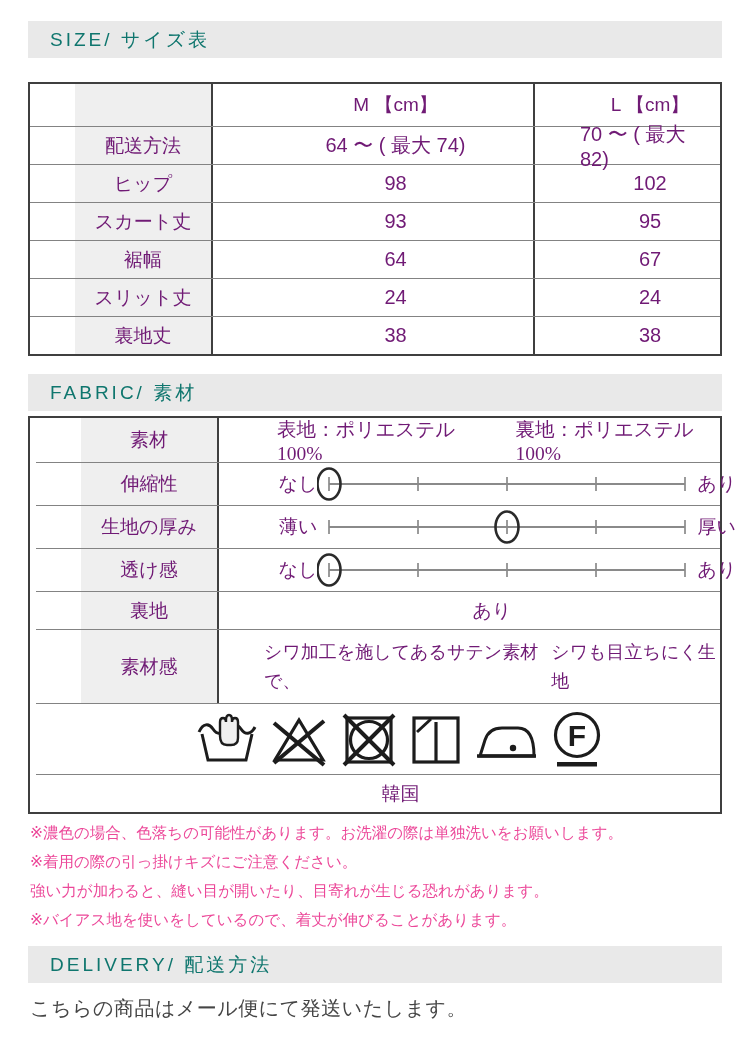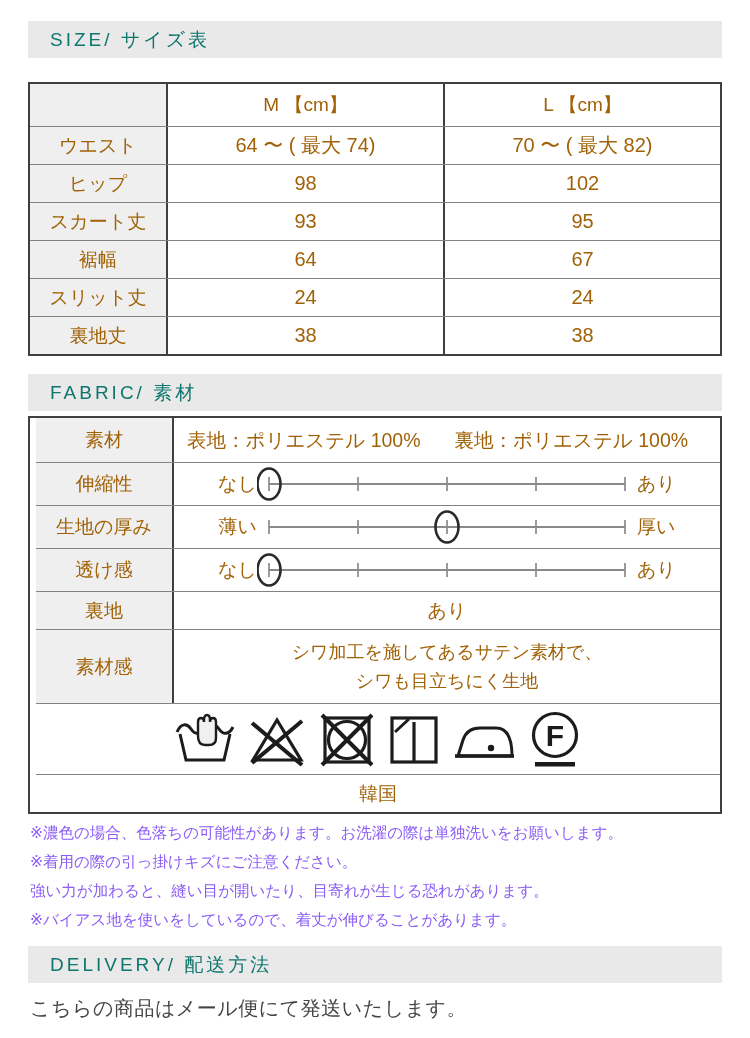--- a/index.html
+++ b/index.html
@@ -12,65 +12,65 @@
     display:flex; align-items:center; padding-left:22px; font-size:19px;
     letter-spacing:3px; color:#0f766e; }
   #bar-size { top:21px; }
   #bar-fabric { top:374px; }
   #bar-delivery { top:946px; }
 
   
   .tbl { position:absolute; left:28px; width:694px; border:2px solid #3f3f3f; background:#fff; }
   .row { display:flex; border-top:1px solid #838383; }
   .row:first-child { border-top:none; }
-  .cell { display:flex; align-items:center; justify-content:center; font-size:19px; color:#a16207; }
+  .cell { display:flex; align-items:center; justify-content:center; font-size:19px; color:#701a75;margin-left:45px; }
   .lab { width:138px; flex:0 0 138px; background:#efefef; border-right:2px solid #3f3f3f; }
 
   
   #size-table { top:82px; }
   #size-table .row { height:38px; }
   #size-table .row.head { height:42px; }
   #size-table .m { width:277px; flex:0 0 277px; border-right:2px solid #3f3f3f; font-size:20px; }
   #size-table .l { flex:1; font-size:20px; }
   #size-table .head .cell { font-size:19px; }
 
   
   #fabric-table { top:416px;padding-left:6px; }
   .fr1 { height:44px; } .frs { height:43px; } .fr-sm { height:38px; }
   .fr-tex { height:74px; } .fr-care { height:71px; }
   .fcontent { flex:1; display:flex; align-items:center; justify-content:center; font-size:19px; }
-  .material-content { justify-content:flex-start; padding-left:13px; gap:34px; font-size:19.5px; }
+  .material-content { justify-content:flex-start; padding-left:13px; gap:34px; font-size:19.5px;font-family:Liberation Serif, serif; }
   .slider-cell { padding:0 34px; }
   .slider-cell .endlab { flex:0 0 auto; font-size:19px; }
   .slider-svg { flex:0 0 380px; height:44px; }
-  .texture-content { flex-direction:column; justify-content:center; line-height:1.6; font-size:18px; }
+  .texture-content { flex-direction:row; justify-content:flex-start; line-height:1.6; font-size:18px; }
   .care-content { gap:9px; }
   .care-content svg { display:block; }
   .note-block { position:absolute; left:30px; top:818px; width:700px;
-    font-size:15.5px; line-height:29px; color:#8b5cf6; }
+    font-size:15.5px; line-height:29px; color:#ec4899; }
   #delivery-body { position:absolute; left:30px; top:995px; font-size:20px;
     color:#454545; letter-spacing:0.5px; }
 </style>
 </head>
 <body>
 
 <div class="page">
 
   <div class="bar" id="bar-size">
     <span>SIZE/ サイズ表</span>
   </div>
 
   <div class="tbl" id="size-table">
     <div class="row head">
       <div class="cell lab"></div>
       <div class="cell m">M 【cm】</div>
       <div class="cell l">L 【cm】</div>
     </div>
     <div class="row">
-      <div class="cell lab">ウエスト</div>
+      <div class="cell lab">配送方法</div>
       <div class="cell m">64 〜 ( 最大 74)</div>
       <div class="cell l">70 〜 ( 最大 82)</div>
     </div>
     <div class="row">
       <div class="cell lab">ヒップ</div>
       <div class="cell m">98</div>
       <div class="cell l">102</div>
     </div>
     <div class="row">
       <div class="cell lab">スカート丈</div>

